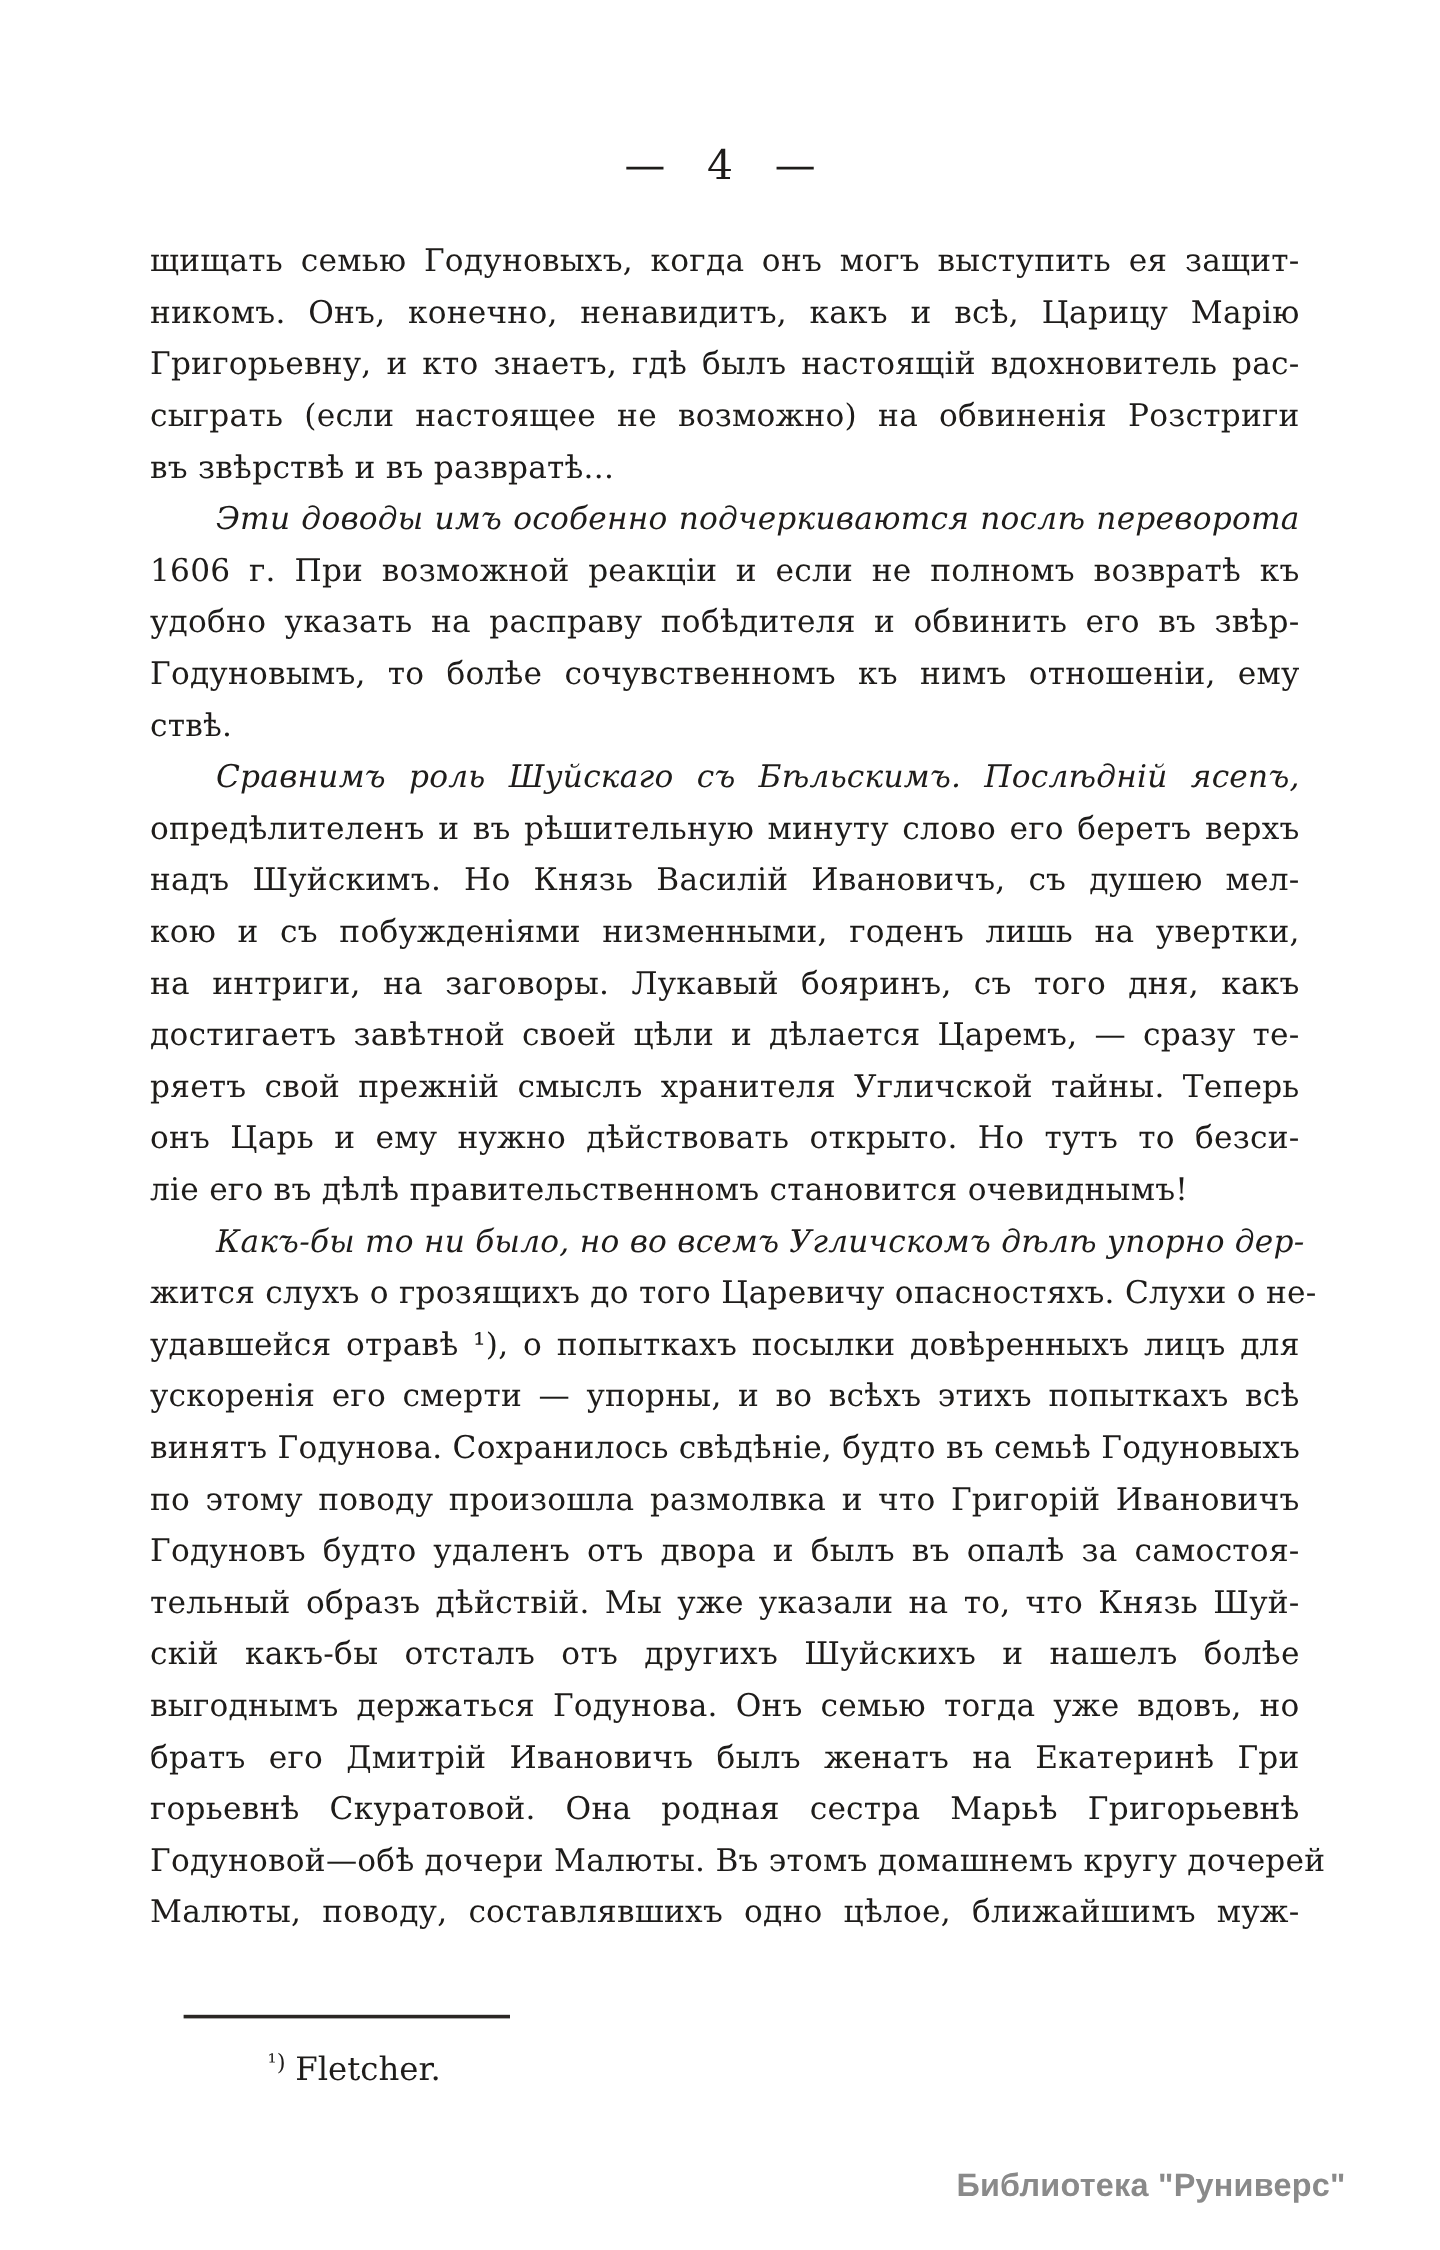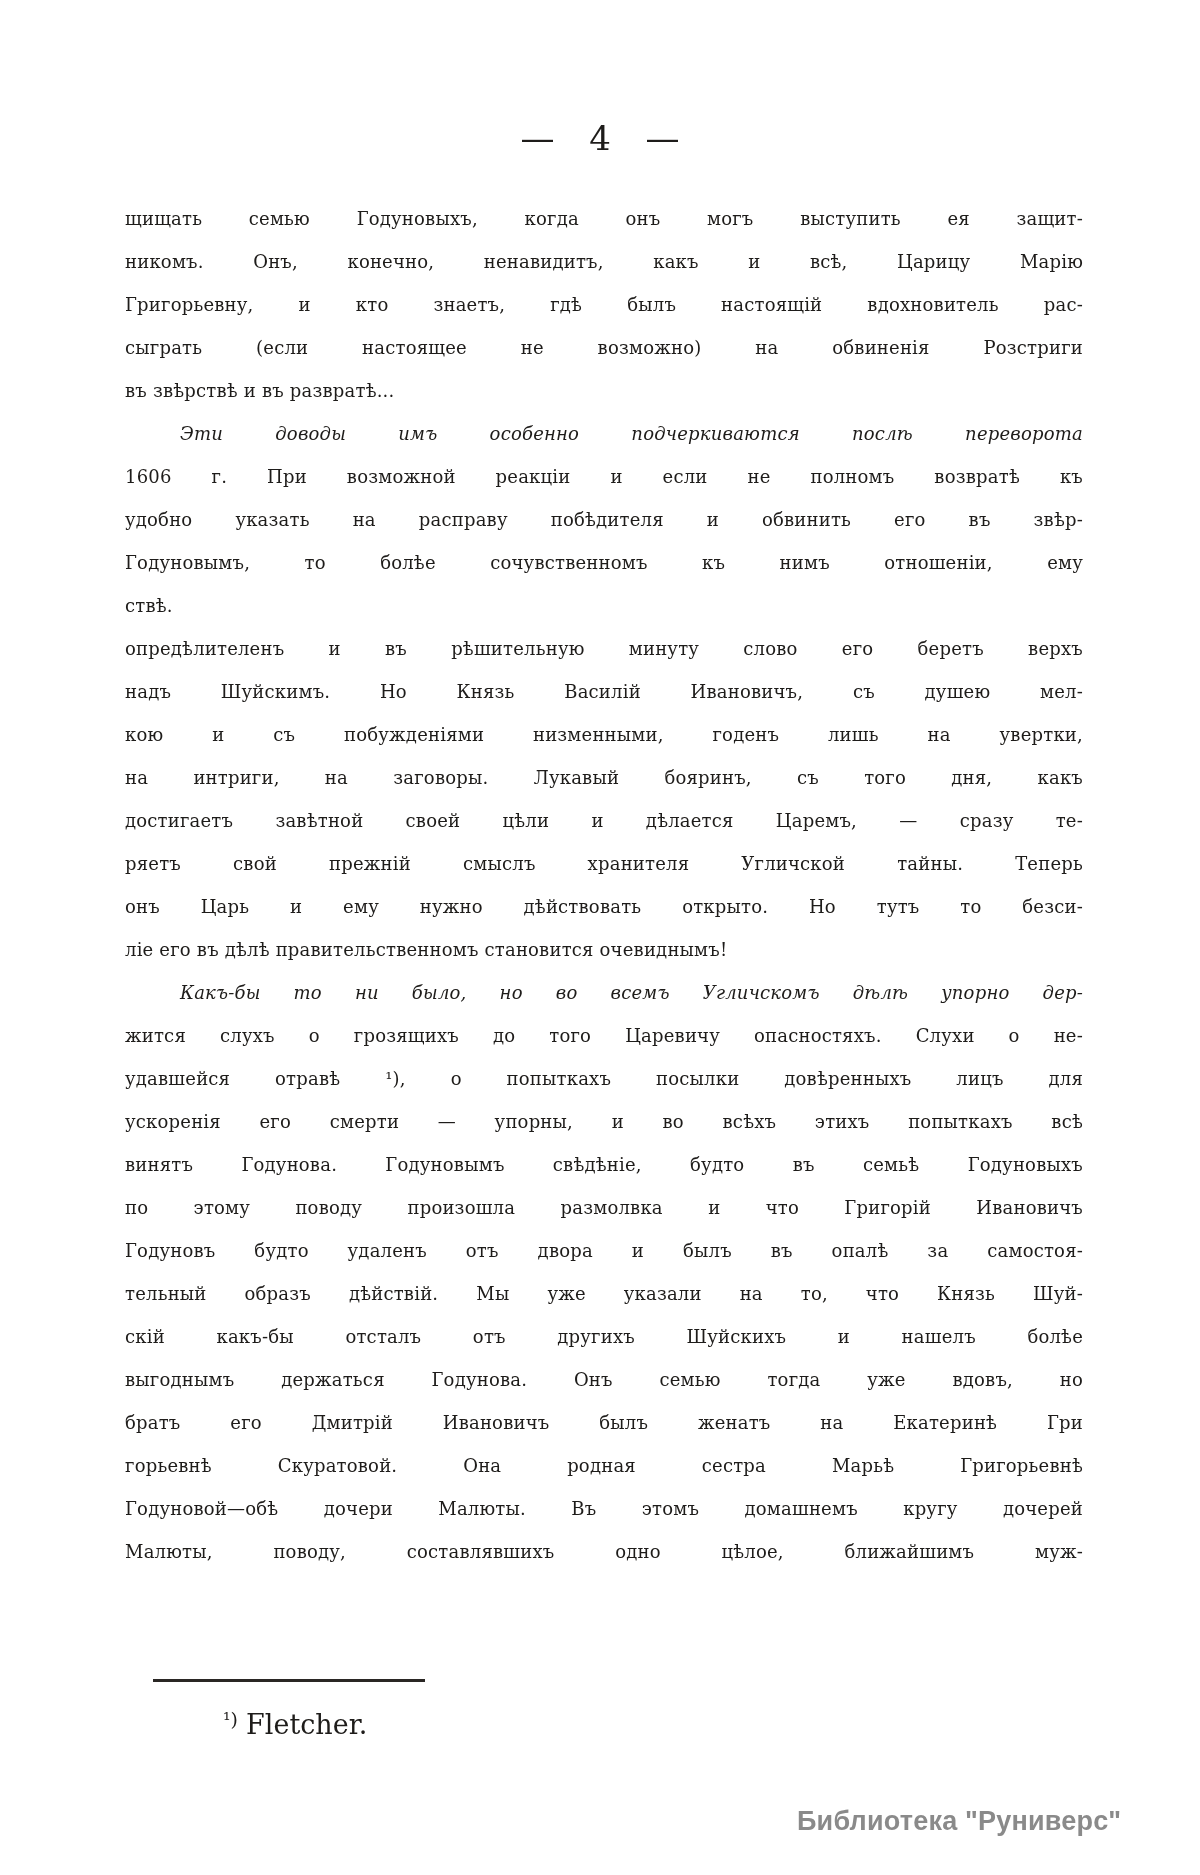--- a/index.html
+++ b/index.html
@@ -30,21 +30,21 @@
   }
   .text-block {
     position: absolute;
     left: 125px;
     top: 197px;
     width: 958px;
   }
   .line {
     height: 43px;
     line-height: 43px;
-    font-size: 18px;
+    font-size: 26px;
     white-space: nowrap;
     text-align: justify;
     text-align-last: justify;
     letter-spacing: 0.2px;
   }
   .line.noj {
     text-align: center;
     text-align-last: left;
   }
   .line.indent { text-indent: 55px; font-style: italic; }
@@ -91,33 +91,34 @@
       <div class="line">щищать семью Годуновыхъ, когда онъ могъ выступить ея защит-</div>
       <div class="line">никомъ. Онъ, конечно, ненавидитъ, какъ и всѣ, Царицу Марію</div>
       <div class="line">Григорьевну, и кто знаетъ, гдѣ былъ настоящій вдохновитель рас-</div>
       <div class="line">сыграть (если настоящее не возможно) на обвиненія Розстриги</div>
       <div class="line noj">въ звѣрствѣ и въ развратѣ...</div>
       <div class="line indent">Эти доводы имъ особенно подчеркиваются послѣ переворота</div>
       <div class="line">1606 г. При возможной реакціи и если не полномъ возвратѣ къ</div>
       <div class="line">удобно указать на расправу побѣдителя и обвинить его въ звѣр-</div>
       <div class="line">Годуновымъ, то болѣе сочувственномъ къ нимъ отношеніи, ему</div>
       <div class="line noj">ствѣ.</div>
+      <div class="line indent">Сравнимъ роль Шуйскаго съ Бѣльскимъ. Послѣдній ясепъ,</div>
       <div class="line">опредѣлителенъ и въ рѣшительную минуту слово его беретъ верхъ</div>
       <div class="line">надъ Шуйскимъ. Но Князь Василій Ивановичъ, съ душею мел-</div>
       <div class="line">кою и съ побужденіями низменными, годенъ лишь на увертки,</div>
       <div class="line">на интриги, на заговоры. Лукавый бояринъ, съ того дня, какъ</div>
       <div class="line">достигаетъ завѣтной своей цѣли и дѣлается Царемъ, — сразу те-</div>
       <div class="line">ряетъ свой прежній смыслъ хранителя Угличской тайны. Теперь</div>
       <div class="line">онъ Царь и ему нужно дѣйствовать открыто. Но тутъ то безси-</div>
       <div class="line noj">ліе его въ дѣлѣ правительственномъ становится очевиднымъ!</div>
       <div class="line indent">Какъ-бы то ни было, но во всемъ Угличскомъ дѣлѣ упорно дер-</div>
       <div class="line">жится слухъ о грозящихъ до того Царевичу опасностяхъ. Слухи о не-</div>
       <div class="line">удавшейся отравѣ ¹), о попыткахъ посылки довѣренныхъ лицъ для</div>
       <div class="line">ускоренія его смерти — упорны, и во всѣхъ этихъ попыткахъ всѣ</div>
-      <div class="line">винятъ Годунова. Годуновымъ свѣдѣніе, будто въ семьѣ Годуновыхъ</div>
+      <div class="line">винятъ Годунова. Сохранилось свѣдѣніе, будто въ семьѣ Годуновыхъ</div>
       <div class="line">по этому поводу произошла размолвка и что Григорій Ивановичъ</div>
       <div class="line">Годуновъ будто удаленъ отъ двора и былъ въ опалѣ за самостоя-</div>
       <div class="line">тельный образъ дѣйствій. Мы уже указали на то, что Князь Шуй-</div>
       <div class="line">скій какъ-бы отсталъ отъ другихъ Шуйскихъ и нашелъ болѣе</div>
       <div class="line">выгоднымъ держаться Годунова. Онъ семью тогда уже вдовъ, но</div>
       <div class="line">братъ его Дмитрій Ивановичъ былъ женатъ на Екатеринѣ Гри</div>
       <div class="line">горьевнѣ Скуратовой. Она родная сестра Марьѣ Григорьевнѣ</div>
       <div class="line">Годуновой—обѣ дочери Малюты. Въ этомъ домашнемъ кругу дочерей</div>
       <div class="line">Малюты, поводу, составлявшихъ одно цѣлое, ближайшимъ муж-</div>
     </div>

